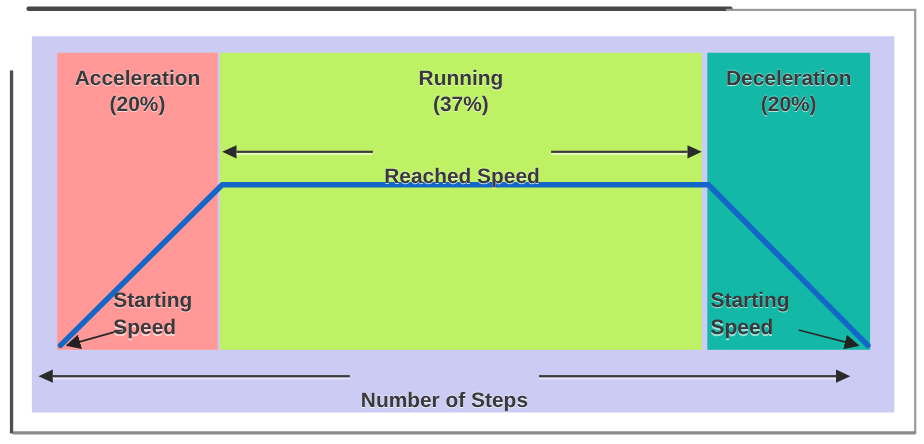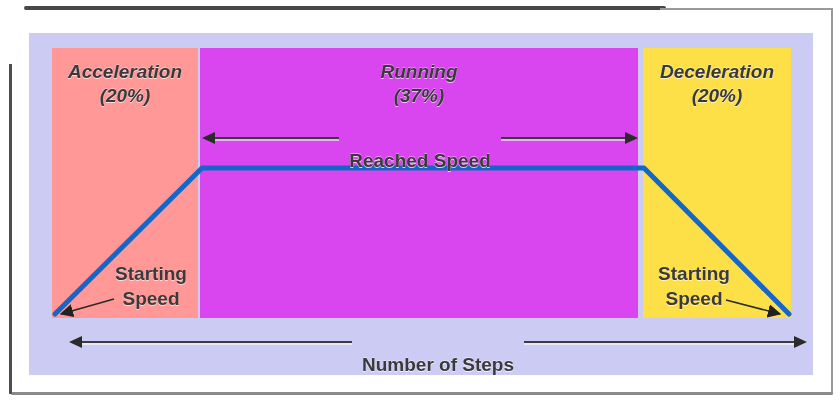--- a/index.html
+++ b/index.html
@@ -46,51 +46,50 @@
   
   .panel {
     position: absolute; left: 29px; top: 33px;
     width: 784px; height: 342px;
     background: #cbcbf3;
   }
 
   
   .region { position: absolute; top: 48px; height: 270px; }
   .region-accel { left: 52px;  width: 146px; background: #ff9896; }
-  .region-run   { left: 200px; width: 438px; background: #d946ef; }
-  .region-decel { left: 643px; width: 148px; background: #fde047; }
+  .region-run   { left: 200px; width: 438px; background: #bef264; }
+  .region-decel { left: 643px; width: 148px; background: #14b8a6; }
 
   .region-label {
     padding-top: 12px;
     text-align: center;
     font-weight: bold;
     font-size: 19px;
     line-height: 24px;
     color: #3a393b;
     text-shadow: 0 1px 0 rgba(255,255,255,0.65), 0 -1px 0 rgba(255,255,255,0.35);
-    font-style: italic;
   }
   .region-label .line { display: block; }
 
   
   .overlay {
     position: absolute; left: 0; top: 0;
     width: 840px; height: 404px;
     pointer-events: none;
   }
 
   
   .harrow {
     position: absolute;
     height: 18px;
     display: flex;
     align-items: center;
   }
   .harrow.reached { left: 202px; top: 129px; width: 436px; }
-  .harrow.steps   { left: 69px;  top: 333px; width: 738px; }
+  .harrow.steps   { left: 35px;  top: 333px; width: 738px; }
   .aline {
     flex: 1 1 auto;
     height: 2px;
     background: #3b3b3b;
     box-shadow: 0 2px 0 rgba(255,255,255,0.55);
   }
   .ah { width: 0; height: 0; flex: 0 0 auto; }
   .ah-left  { border-top: 6px solid transparent; border-bottom: 6px solid transparent; border-right: 13px solid #2b2b2b; }
   .ah-right { border-top: 6px solid transparent; border-bottom: 6px solid transparent; border-left: 13px solid #2b2b2b; }
   .alabel {
@@ -102,21 +101,21 @@
     color: #3a393b;
     white-space: nowrap;
     text-shadow: 0 1px 0 rgba(255,255,255,0.75), 0 -1px 0 rgba(255,255,255,0.4);
     margin-top: 46px;
   }
 
   
   .speed-note {
     position: absolute;
     width: 96px;
-    text-align: center;
+    text-align: left;
     font-weight: bold;
     font-size: 19px;
     line-height: 25px;
     color: #3a393b;
     text-shadow: 0 1px 0 rgba(255,255,255,0.6);
   }
   .speed-note.start { left: 103px; top: 261px; }
   .speed-note.stop  { left: 646px; top: 261px; }
 </style>
 </head>

